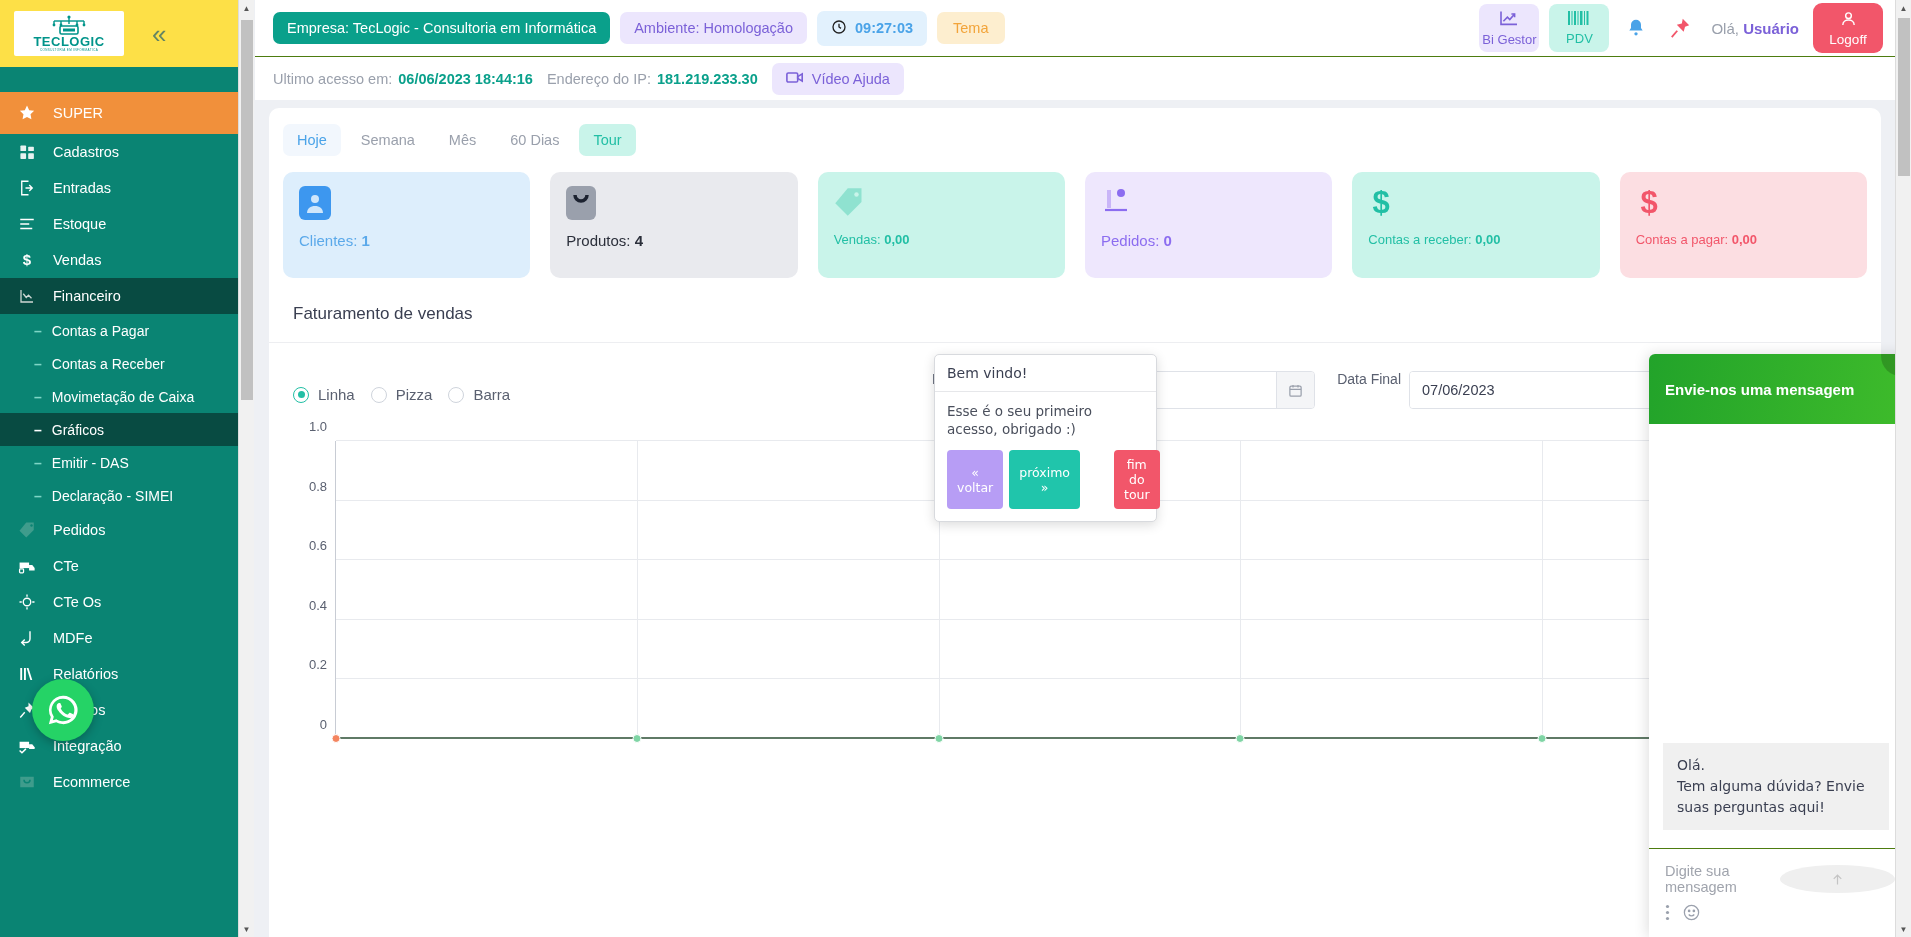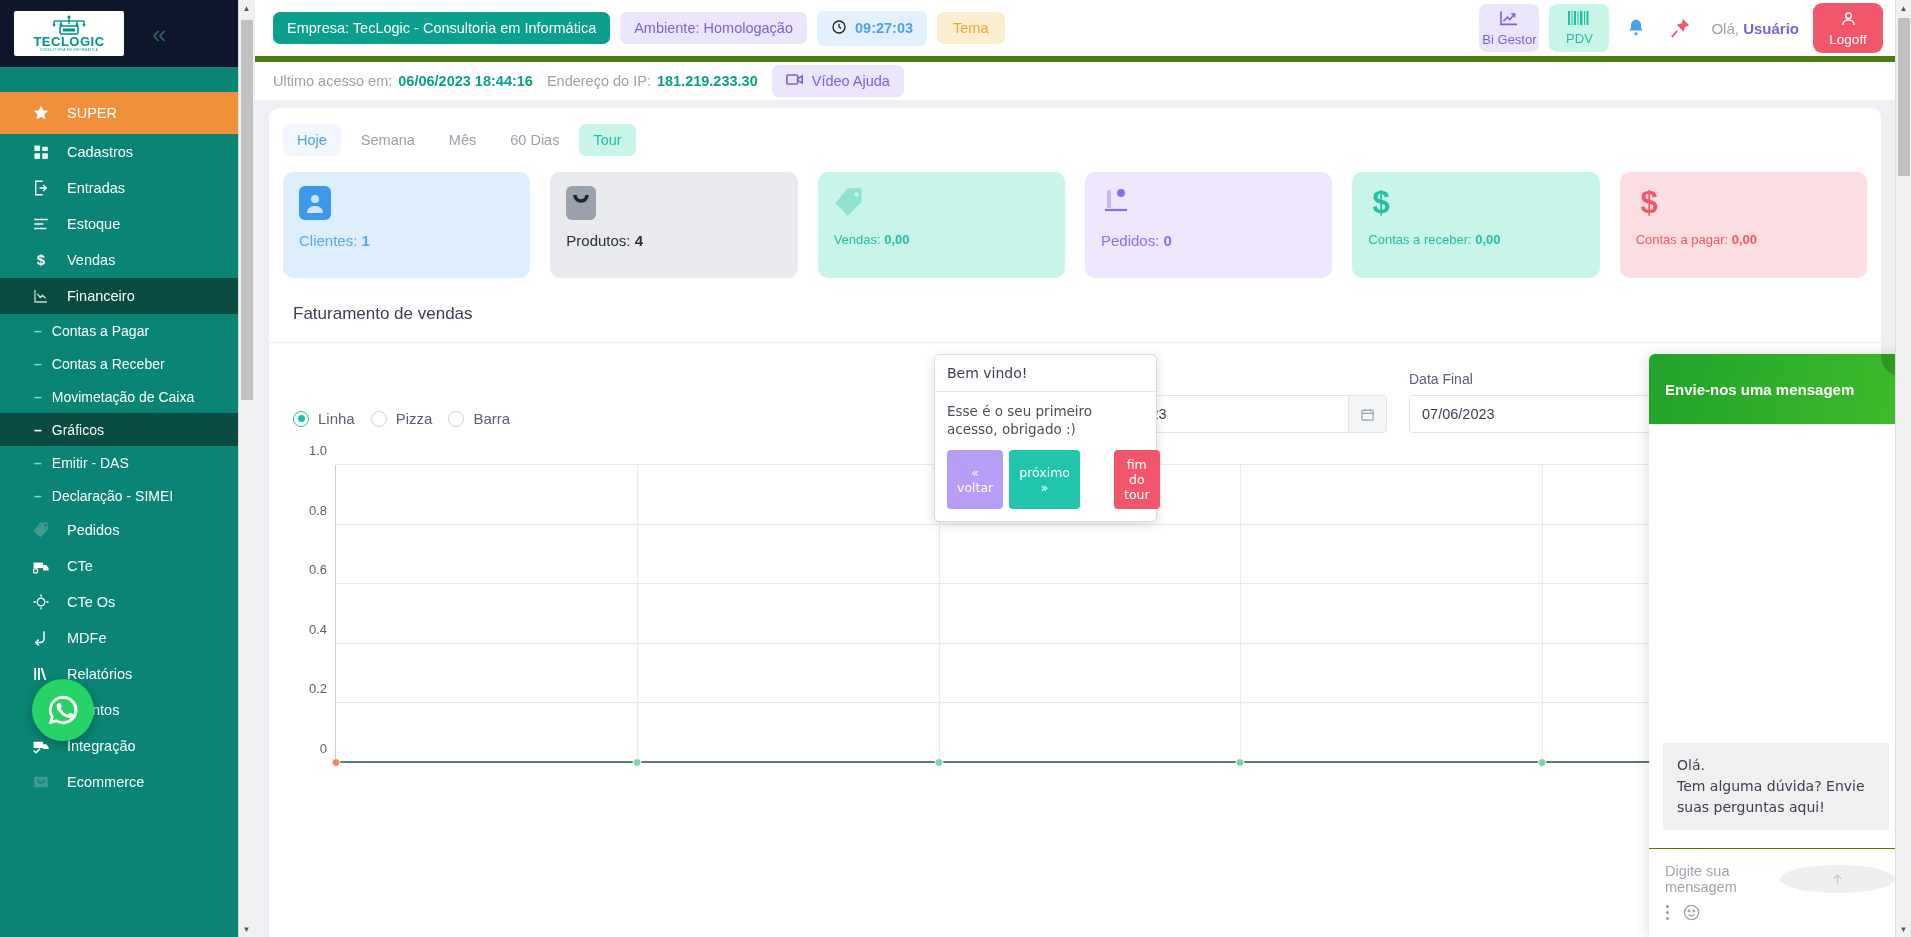--- a/index.html
+++ b/index.html
@@ -11,21 +11,21 @@
     font-size: 14px;
     position: relative;
   }
 
   
   #sidebar {
     position: absolute; left: 0; top: 0; width: 238px; height: 937px;
     background: #0a8473; color: #fff; overflow: hidden;
   }
   #sidebar-head {
-    height: 67px; background: #0f172a; display: flex; align-items: center;
+    height: 67px; background: #fde047; display: flex; align-items: center;
     padding: 0 14px; gap: 14px;
   }
   .logo-box {
     width: 110px; height: 45px; background: #fff; border-radius: 2px;
     display: flex; flex-direction: column; align-items: center; justify-content: center;
     padding: 3px 0;
   }
   .logo-mark { width: 46px; height: 20px; position: relative; }
   .logo-mark svg { display:block; }
   .logo-text {
@@ -34,21 +34,21 @@
   }
   .logo-sub { font-size: 3px; color:#00948a; letter-spacing:.4px; }
   .collapse-btn {
     color: #3e6f6a; font-size: 26px; line-height: 1; cursor: pointer;
     margin-left: 14px; opacity:.8;
   }
   #sidebar-gap { height: 25px; background: #0a8473; }
 
   .nav-item {
     display: flex; align-items: center; gap: 16px;
-    height: 36px; padding: 0 0 0 31px; font-size: 14.5px; color: #ffffff;
+    height: 36px; padding: 0 0 0 17px; font-size: 14.5px; color: #ffffff;
     cursor: pointer; white-space: nowrap;
   }
   .nav-item .ic { width: 20px; height: 20px; display:flex; align-items:center; justify-content:center; flex:0 0 20px; }
   .nav-item .ic svg { display:block; }
   .nav-item.super { background: #f1903b; height: 42px; font-weight: 500;}
   .nav-item.active { background: #084b42; }
   .nav-sub {
     display: flex; align-items:center; gap: 10px;
     height: 33px; padding-left: 34px; font-size: 14px; color: #fff; cursor:pointer;
   }
@@ -99,21 +99,21 @@
   .greet b { color:#7b61d8; }
   .logoff {
     width: 70px; height: 50px; border-radius: 9px; background:#f2566a; color:#fff;
     display:flex;flex-direction:column;align-items:center;justify-content:center;gap:2px;
     font-size:13.5px; cursor:pointer;
   }
 
   #subbar {
     position:absolute; left:0; top:56px; right:16px; height: 44px; background:#fff;
     display:flex; align-items:center; padding: 0 18px; gap: 14px; font-size:14.5px;
-    border-top: 6px solid #4d7c0f;
+    border-top: 1px solid #4d7c0f;
   }
   .muted { color:#9aa0ac; }
   .strong-teal { color:#0aa08b; font-weight: bold; }
   .video-pill {
     background:#ece6fd; color:#7b61d8; border-radius:7px; padding:8px 14px;
     display:flex; align-items:center; gap:8px; cursor:pointer;
   }
 
   #content {
     position:absolute; left:0; top:100px; right:16px; bottom:0;
@@ -145,21 +145,21 @@
   #divider { height:1px; background:#edeef1; margin: 0; }
 
   #filters {
     display:flex; align-items:flex-end; padding: 28px 24px 0 24px; gap: 0; position:relative;
   }
   .radio-group { display:flex; align-items:center; gap: 16px; margin-right: auto; padding-bottom: 6px;}
   .radio { display:flex; align-items:center; gap: 9px; font-size:15px; color:#5a6070; cursor:pointer;}
   .rdot { width:16px;height:16px;border-radius:50%;border:1.5px solid #cfd4dc; display:flex;align-items:center;justify-content:center;}
   .rdot.on { border-color:#22bfa5; }
   .rdot.on i { width:7px;height:7px;border-radius:50%;background:#22bfa5;display:block;}
-  .field { display:flex; flex-direction:column; gap: 8px; margin-right: 22px;}
+  .field { display:flex; flex-direction:row; gap: 8px; margin-right: 22px;}
   .field label { font-size: 14px; color:#5a6070; }
   .inp-wrap { display:flex; width: 306px; height: 38px; border:1px solid #dfe2e8; border-radius:4px; overflow:hidden;}
   .inp-wrap input { flex:1; border:none; outline:none; padding: 0 12px; font-size:14.5px; color:#3a3f51; font-family:inherit;}
   .cal-btn { width:38px; background:#f4f5f7; border-left:1px solid #dfe2e8; display:flex;align-items:center;justify-content:center; cursor:pointer;}
   .filtrar {
     width: 120px; height: 38px; border-radius: 4px;
     background: linear-gradient(180deg,#e3effb,#cfe3f8); color:#3b8fe0;
     display:flex;align-items:center;justify-content:center; font-size:14.5px; cursor:pointer;
     margin-bottom: 0;
   }

